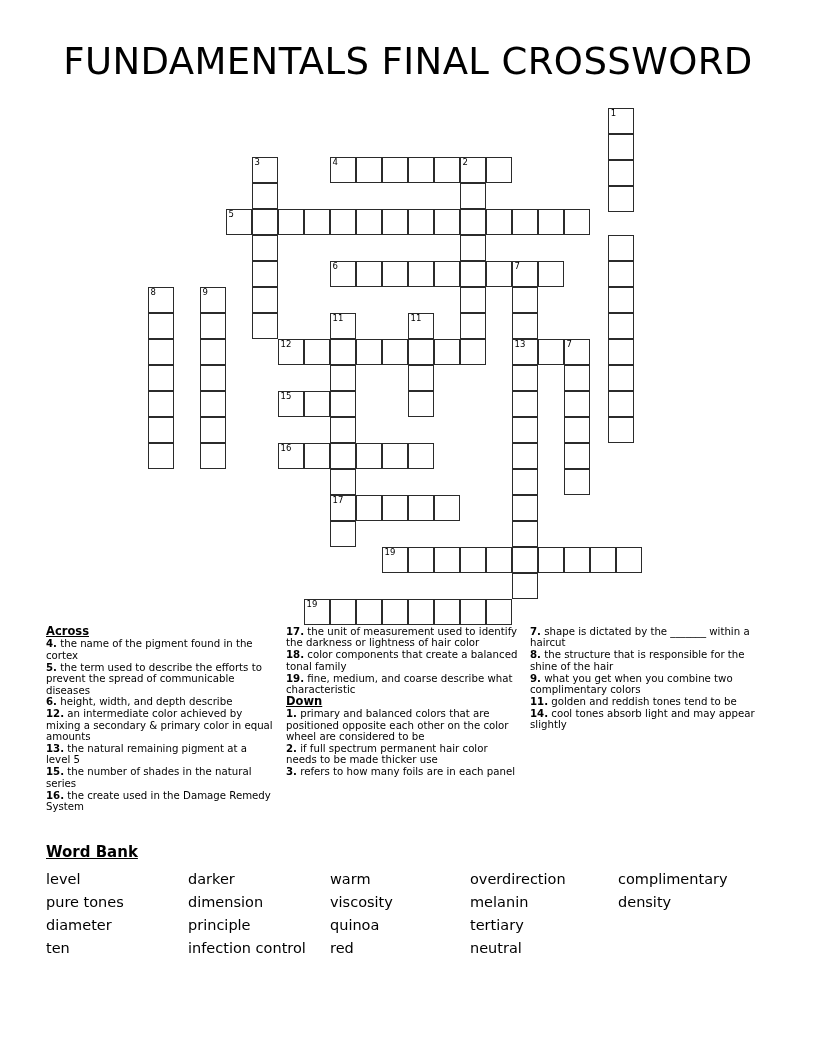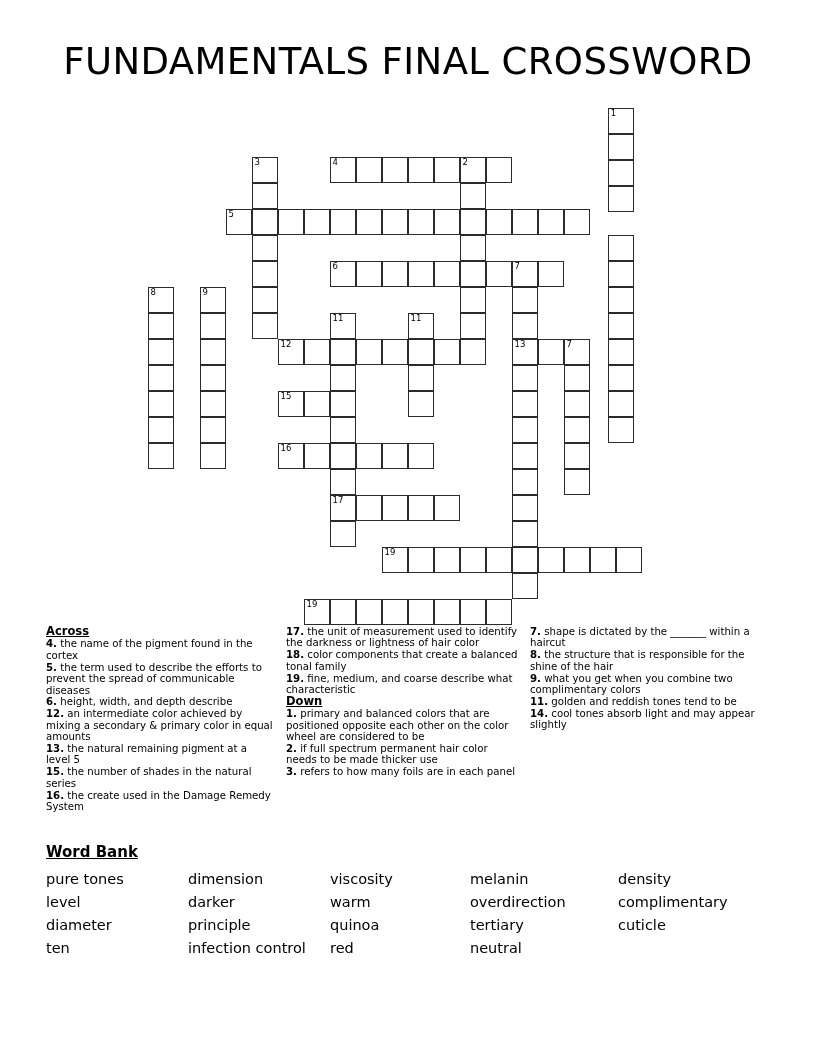--- a/index.html
+++ b/index.html
@@ -274,39 +274,38 @@
           <span class="clue"><b>11.</b><span> golden and reddish tones tend to be</span></span>
           <span class="clue"><b>14.</b><span> cool tones absorb light and may appear slightly</span></span>
         </div>
     </div>
   </div>
 
   <div id="wordbank">
     <span class="wb-title">Word Bank</span>
     <div class="wb-grid" id="wb-grid">
         <div class="wb-row">
+          <span class="wb-item wb-c0">level</span>
+          <span class="wb-item wb-c1">darker</span>
+          <span class="wb-item wb-c2">warm</span>
+          <span class="wb-item wb-c3">overdirection</span>
+          <span class="wb-item wb-c4">complimentary</span>
+        </div>
+        <div class="wb-row">
           <span class="wb-item wb-c0">pure tones</span>
           <span class="wb-item wb-c1">dimension</span>
           <span class="wb-item wb-c2">viscosity</span>
           <span class="wb-item wb-c3">melanin</span>
           <span class="wb-item wb-c4">density</span>
         </div>
         <div class="wb-row">
-          <span class="wb-item wb-c0">level</span>
-          <span class="wb-item wb-c1">darker</span>
-          <span class="wb-item wb-c2">warm</span>
-          <span class="wb-item wb-c3">overdirection</span>
-          <span class="wb-item wb-c4">complimentary</span>
-        </div>
-        <div class="wb-row">
           <span class="wb-item wb-c0">diameter</span>
           <span class="wb-item wb-c1">principle</span>
           <span class="wb-item wb-c2">quinoa</span>
           <span class="wb-item wb-c3">tertiary</span>
-          <span class="wb-item wb-c4">cuticle</span>
         </div>
         <div class="wb-row">
           <span class="wb-item wb-c0">ten</span>
           <span class="wb-item wb-c1">infection control</span>
           <span class="wb-item wb-c2">red</span>
           <span class="wb-item wb-c3">neutral</span>
           <span class="wb-item wb-c4"></span>
         </div>
       </div>
   </div>

